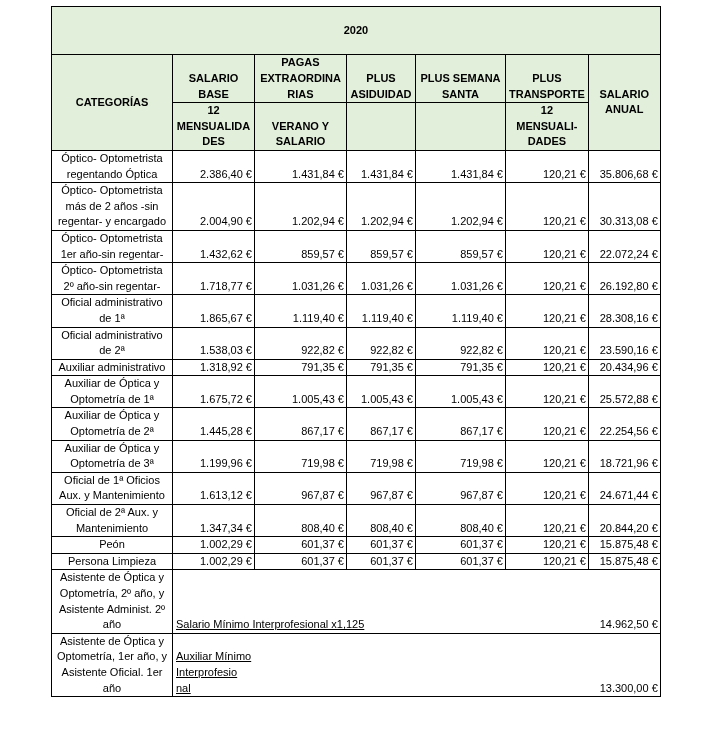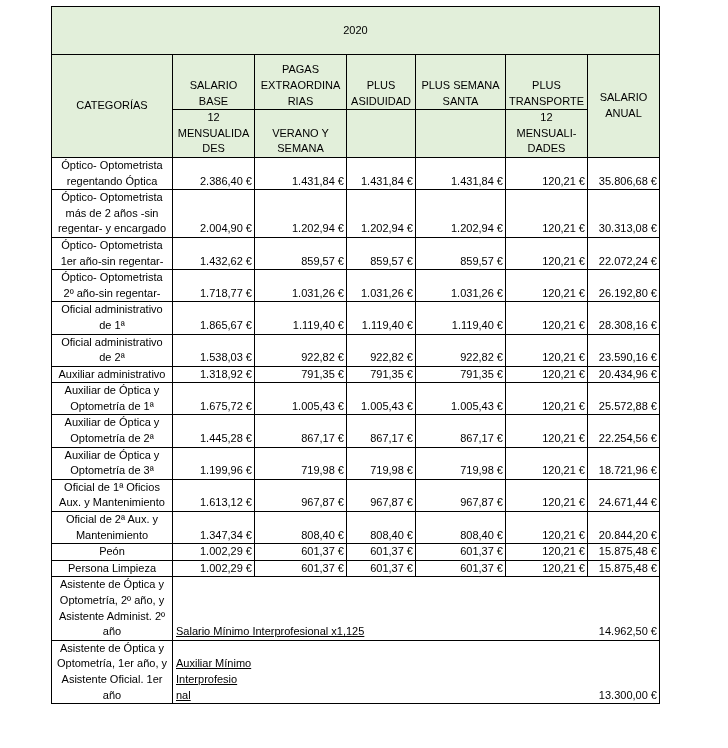--- a/index.html
+++ b/index.html
@@ -1,21 +1,21 @@
 <!DOCTYPE html>
 <html><head>
 <meta charset="utf-8">
 <style>
   html, body { margin: 0; padding: 0; background: #ffffff; }
   body { width: 728px; height: 748px; position: relative; overflow: hidden;
          font-family: "Liberation Sans", "DejaVu Sans", sans-serif; color: #000; }
   table.salary { position: absolute; left: 51px; top: 6px; border-collapse: collapse;
          table-layout: fixed; font-size: 11px; line-height: 15.6px; }
   table.salary td, table.salary th { border: 1px solid #000; padding: 0 3px; vertical-align: bottom; }
-  .hdr { background: #e2efda; font-weight: normal; text-align: center; vertical-align: middle !important; font-size: 11px; }
+  .hdr { background: #e2efda; font-weight: bold; text-align: center; vertical-align: middle !important; font-size: 11px; }
   .year { height: 47px; }
   .num { text-align: right; white-space: nowrap; padding-right: 2px !important; }
   .cat { text-align: center; }
   .note { text-align: left; }
   td.nob-r { border-right: none !important; text-decoration: underline; }
   td.nob-l { border-left: none !important; }
 </style>
 </head>
 <body>
 
@@ -31,27 +31,27 @@
   </colgroup>
   <tbody>
       <tr>
     <td class="hdr year" colspan="7">2020</td>
   </tr>
   <tr style="height:47px">
     <td class="hdr" rowspan="2">CATEGORÍAS</td>
     <td class="hdr" style="vertical-align:bottom !important">SALARIO BASE</td>
     <td class="hdr" style="vertical-align:bottom !important">PAGAS EXTRAORDINA RIAS</td>
     <td class="hdr" style="vertical-align:bottom !important">PLUS ASIDUIDAD</td>
-    <td class="hdr" style="vertical-align:top !important;padding-top:23px">PLUS SEMANA SANTA</td>
+    <td class="hdr" style="vertical-align:top !important;padding-top:16px">PLUS SEMANA SANTA</td>
     <td class="hdr" style="vertical-align:bottom !important">PLUS TRANSPORTE</td>
     <td class="hdr" rowspan="2">SALARIO ANUAL</td>
   </tr>
   <tr style="height:47px">
     <td class="hdr" style="vertical-align:bottom !important">12 MENSUALIDA DES</td>
-    <td class="hdr" style="vertical-align:bottom !important">VERANO Y SEMANA</td>
+    <td class="hdr" style="vertical-align:bottom !important">VERANO Y SALARIO</td>
     <td class="hdr"></td>
     <td class="hdr"></td>
     <td class="hdr" style="vertical-align:bottom !important">12 MENSUALI- DADES</td>
   </tr>
 
   </tbody>
     <tbody id="rows">
       <tr>
         <td class="cat">Óptico- Optometrista regentando Óptica</td>
         <td class="num">2.386,40 €</td>

